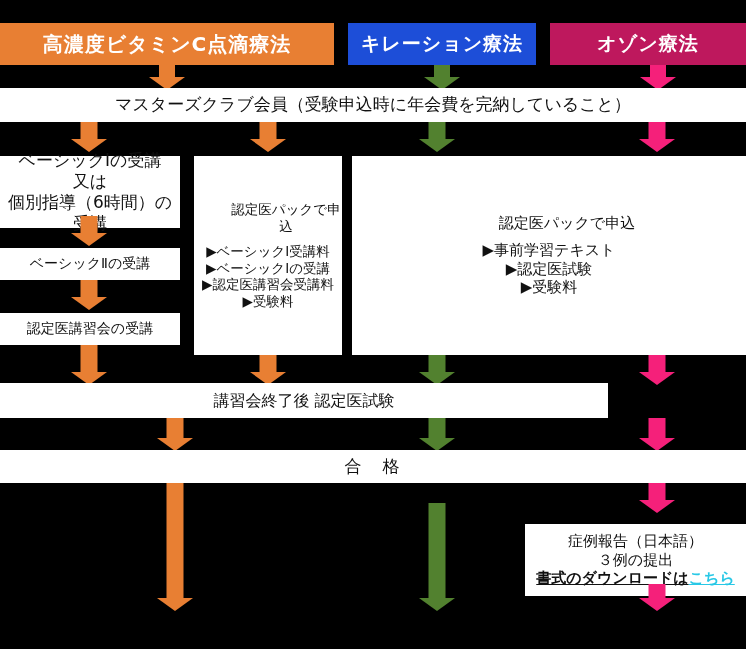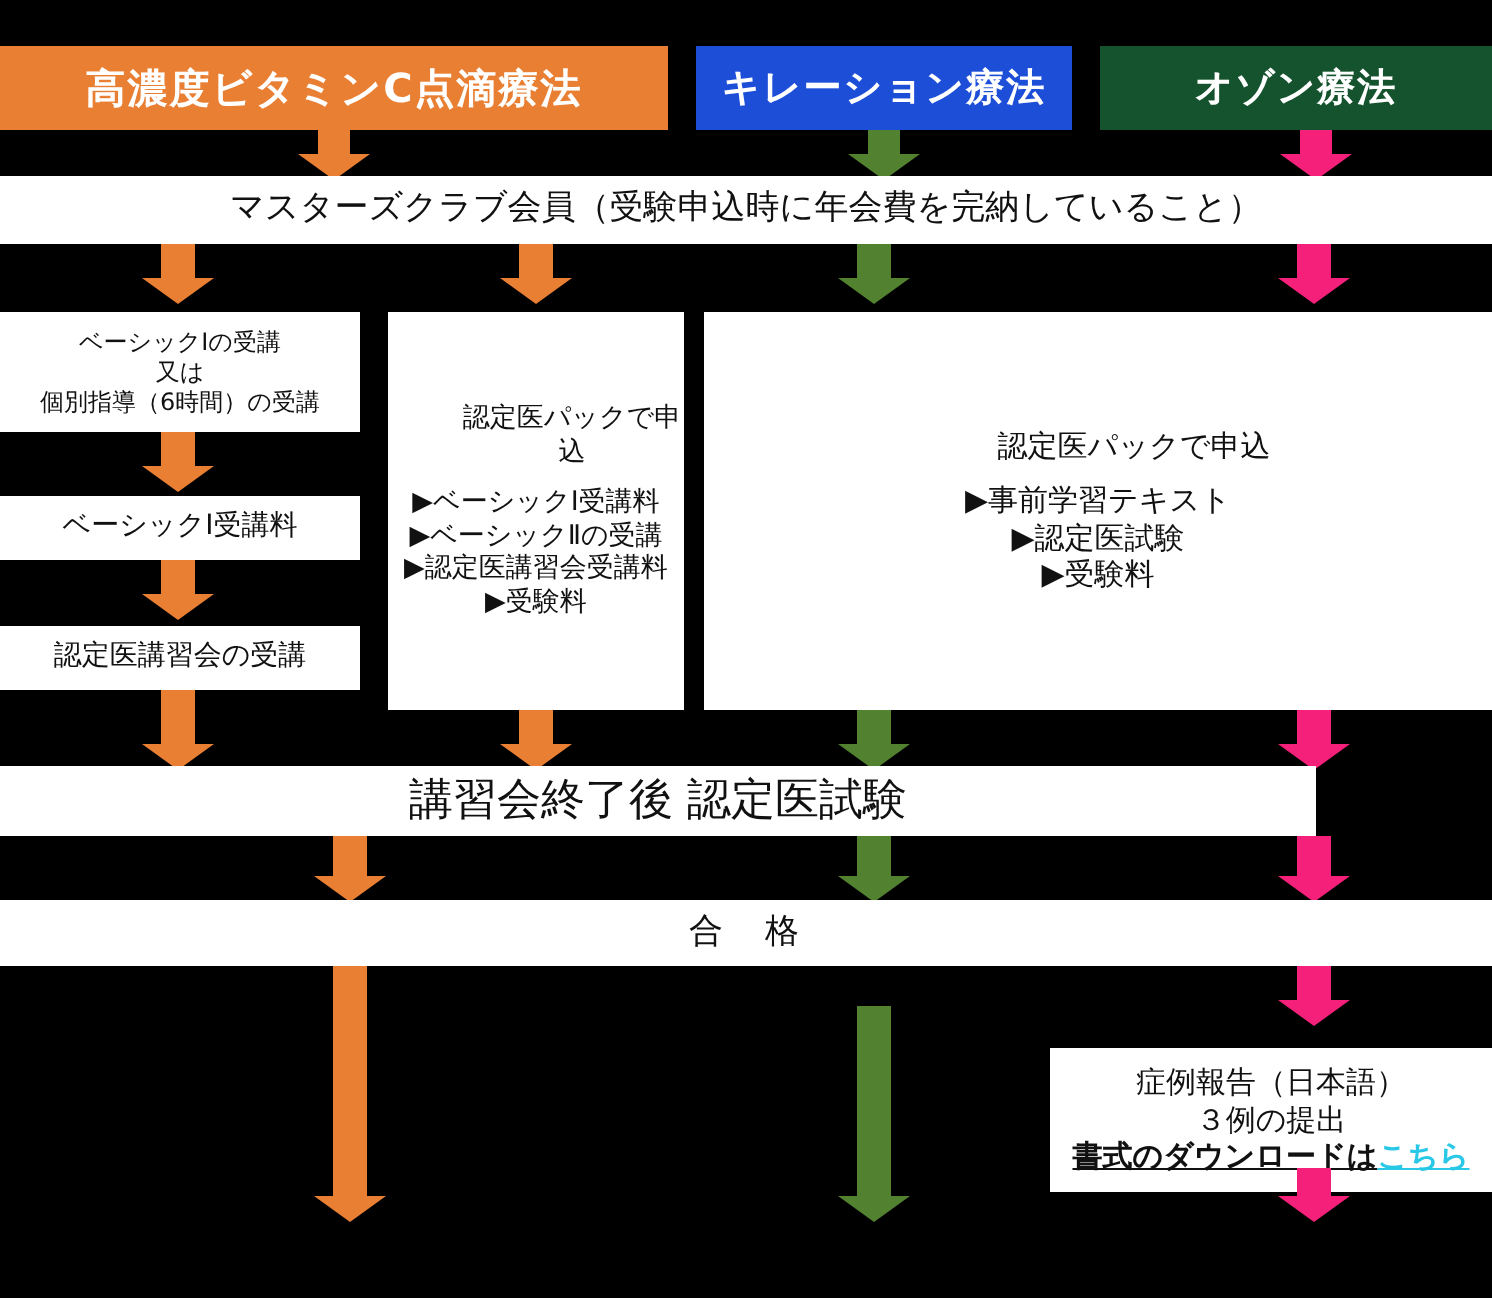--- a/index.html
+++ b/index.html
@@ -37,21 +37,21 @@
     color: #ffffff;
     display: flex;
     align-items: center;
     justify-content: center;
     text-align: center;
     font-weight: bold;
     letter-spacing: 1px;
   }
   .hdr-orange { background: #E87F33; }
   .hdr-green  { background: #1d4ed8; }
-  .hdr-pink   { background: #14532d; }
+  .hdr-pink   { background: #be185d; }
 
   
   .arrow {
     position: absolute;
   }
   .arrow .shaft {
     position: absolute;
     left: 50%;
     top: 0;
     transform: translateX(-50%);
@@ -146,49 +146,49 @@
   </div>
   <div class="arrow c-green" style="left:419px; top:122px; width:36px; height:30px;">
     <div class="shaft" style="width:17px; height:17px;"></div>
     <div class="head" style="border-left-width:18px; border-right-width:18px; border-top-width:13px;"></div>
   </div>
   <div class="arrow c-pink" style="left:639px; top:122px; width:36px; height:30px;">
     <div class="shaft" style="width:17px; height:17px;"></div>
     <div class="head" style="border-left-width:18px; border-right-width:18px; border-top-width:13px;"></div>
   </div>
 
-  <div class="box" style="left:0px; top:156px; width:180px; height:60px; font-size:12px;">
+  <div class="box" style="left:0px; top:156px; width:180px; height:72px; font-size:17px;">
     <span>ベーシックⅠの受講</span>
     <span>又は</span>
     <span>個別指導（6時間）の受講</span>
   </div>
 
   <div class="arrow c-orange" style="left:71px; top:216px; width:36px; height:30px;">
     <div class="shaft" style="width:17px; height:17px;"></div>
     <div class="head" style="border-left-width:18px; border-right-width:18px; border-top-width:13px;"></div>
   </div>
 
   <div class="box" style="left:0px; top:248px; width:180px; height:32px; font-size:14px;">
-    <span>ベーシックⅠ受講料</span>
+    <span>ベーシックⅡの受講</span>
   </div>
 
   <div class="arrow c-orange" style="left:71px; top:280px; width:36px; height:30px;">
     <div class="shaft" style="width:17px; height:17px;"></div>
     <div class="head" style="border-left-width:18px; border-right-width:18px; border-top-width:13px;"></div>
   </div>
 
   <div class="box" style="left:0px; top:313px; width:180px; height:32px; font-size:14px;">
     <span>認定医講習会の受講</span>
   </div>
 
   <div class="box" style="left:194px; top:156px; width:148px; height:199px; font-size:13.5px; justify-content:center;">
     <span class="packtitle">認定医パックで申込</span>
     <div class="packlist">
       <div class="li">▶ベーシックⅠ受講料</div>
-      <div class="li">▶ベーシックⅡの受講</div>
+      <div class="li">▶ベーシックⅠの受講</div>
       <div class="li">▶認定医講習会受講料</div>
       <div class="li">▶受験料</div>
     </div>
   </div>
 
   <div class="box" style="left:352px; top:156px; width:394px; height:199px; font-size:15px; justify-content:center;">
     <span class="packtitle">認定医パックで申込</span>
     <div class="packlist">
       <div class="li">▶事前学習テキスト</div>
       <div class="li">▶認定医試験</div>
@@ -206,21 +206,21 @@
   </div>
   <div class="arrow c-green" style="left:419px; top:355px; width:36px; height:30px;">
     <div class="shaft" style="width:17px; height:17px;"></div>
     <div class="head" style="border-left-width:18px; border-right-width:18px; border-top-width:13px;"></div>
   </div>
   <div class="arrow c-pink" style="left:639px; top:355px; width:36px; height:30px;">
     <div class="shaft" style="width:17px; height:17px;"></div>
     <div class="head" style="border-left-width:18px; border-right-width:18px; border-top-width:13px;"></div>
   </div>
 
-  <div class="box" style="left:0px; top:383px; width:658px; height:35px; font-size:22px;">
+  <div class="box" style="left:0px; top:383px; width:608px; height:35px; font-size:16px;">
     <span>講習会終了後 認定医試験</span>
   </div>
 
   <div class="arrow c-orange" style="left:157px; top:418px; width:36px; height:33px;">
     <div class="shaft" style="width:17px; height:20px;"></div>
     <div class="head" style="border-left-width:18px; border-right-width:18px; border-top-width:13px;"></div>
   </div>
   <div class="arrow c-green" style="left:419px; top:418px; width:36px; height:33px;">
     <div class="shaft" style="width:17px; height:20px;"></div>
     <div class="head" style="border-left-width:18px; border-right-width:18px; border-top-width:13px;"></div>

